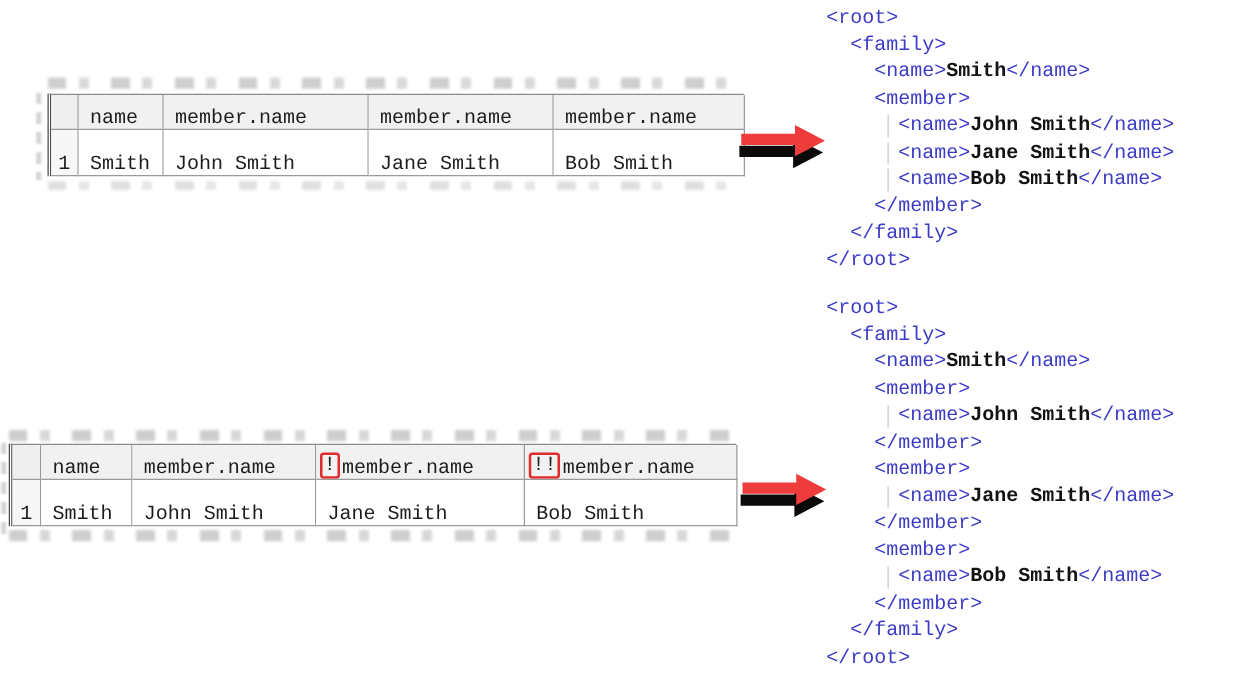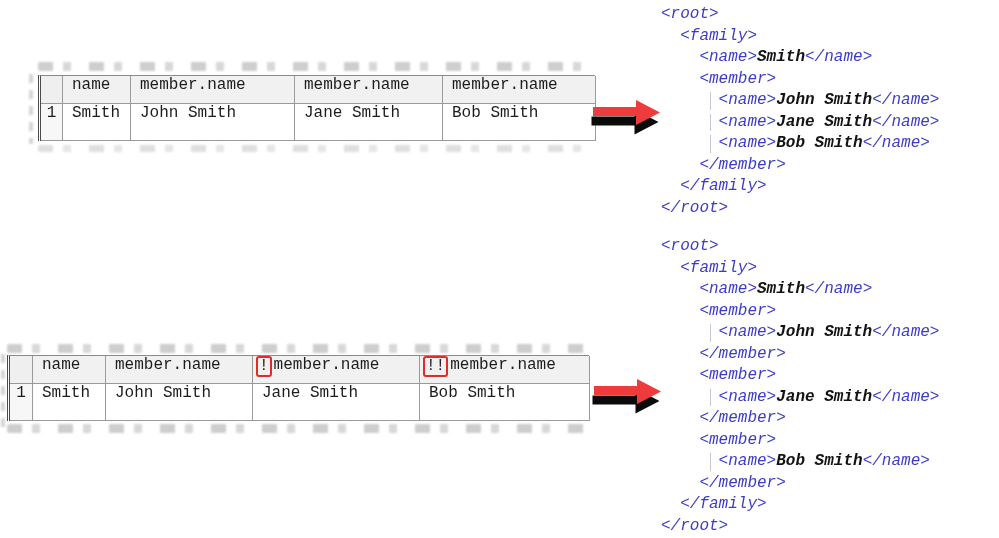--- a/index.html
+++ b/index.html
@@ -17,21 +17,21 @@
     border-left:3px double #4a4a4a;
     background:#fff;
     position:relative;
   }
   .tbl-top    { grid-template-columns:22px 68px 164px 148px 153px; }
   .tbl-bottom { grid-template-columns:23px 73px 147px 167px 170px; }
   .cell {
     border-right:1px solid #9a9a9a;
     border-bottom:1px solid #9a9a9a;
     font-size:16px; color:#1c1c1c;
-    display:flex; align-items:flex-start;
+    display:flex; align-items:flex-end;
     white-space:pre; overflow:hidden;
   }
   .hdr  { background:#f1f1f1; height:27px; padding-left:9px; }
   .hdr.has-marker { padding-left:3px; }
   .rowc { background:#ffffff; height:36px; padding-left:9px; }
   .rn   { justify-content:center; padding-left:0; }
   .rn.hdr { background:#efefef; }
   .rn.rowc { background:#f7f7f7; }
   .red-box {
     display:inline-block;
@@ -56,21 +56,21 @@
       #c9c9c9 0 9px, rgba(255,255,255,0) 9px 16px);
     filter:blur(1px); opacity:.8;
   }
 
   
   .code {
     position:absolute;
     font-size:16px; line-height:21.5px;
     white-space:pre; cursor:text;
   }
-  .ln  { position:relative; height:21.5px;font-style:italic; }
+  .ln  { position:relative; height:21.5px; }
   .tag { color:#3b3bc6; }
   .val { color:#131313; font-weight:bold; }
   .indent-guide {
     position:absolute; top:2px; bottom:2px; width:0;
     border-left:1px solid #c6c6d4;
   }
 
   
   .arrow { position:absolute; width:70px; height:36px; }
 </style>

